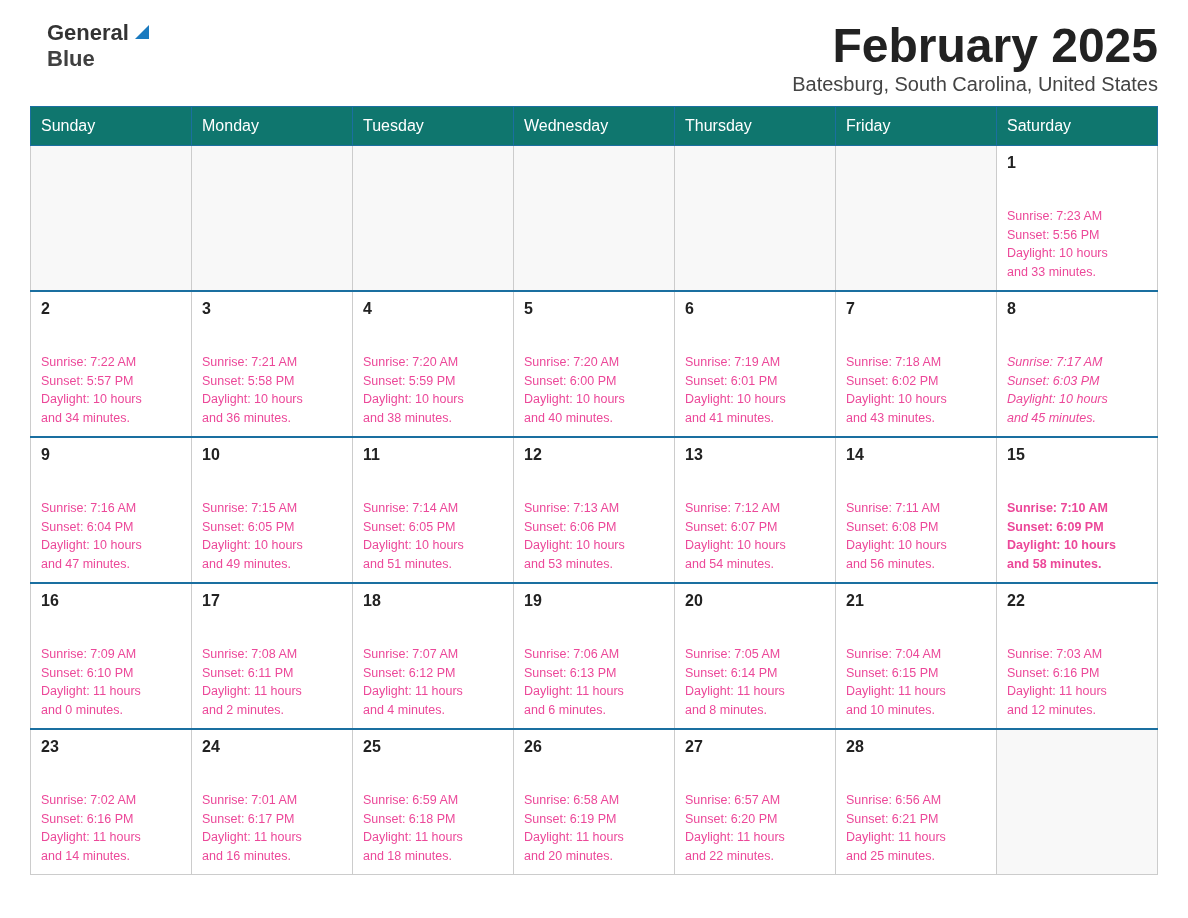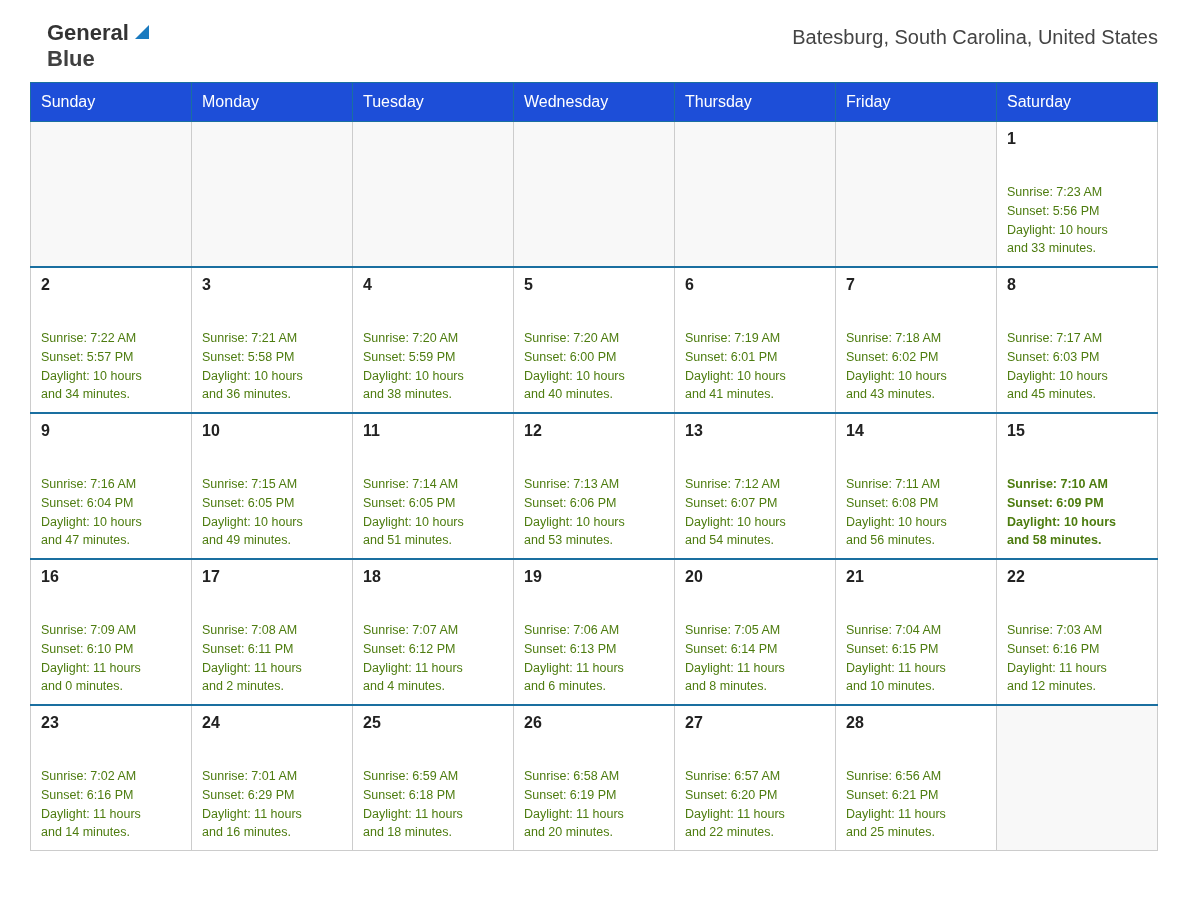--- a/index.html
+++ b/index.html
@@ -31,29 +31,29 @@
     }
     .calendar-title {
       font-size: 48px;
       font-weight: bold;
       color: #222;
       line-height: 1.1;
     }
     .calendar-subtitle {
       font-size: 20px;
       color: #444;
-      margin-top: 6px;
+      margin-top: 0;
     }
     .calendar {
       width: 100%;
       border-collapse: collapse;
       margin-top: 8px;
     }
     .calendar th {
-      background-color: #1d4ed8;
+      background-color: #0f766e;
       color: #fff;
       font-size: 16px;
       font-weight: normal;
       padding: 10px 10px;
       text-align: left;
       border: 1px solid #1a6fa0;
     }
     .calendar td {
       width: 14.28%;
       vertical-align: top;
@@ -69,21 +69,21 @@
     }
     .day-number {
       font-size: 16px;
       font-weight: bold;
       color: #222;
       display: block;
       margin-bottom: 4px;
     }
     .day-info {
       font-size: 12.5px;
-      color: #4d7c0f;
+      color: #ec4899;
       line-height: 1.5;
       margin-top: 35px;
     }
     .row-divider td {
       border-top: 2px solid #1a6fa0;
     }
     .logo-wrapper {
       display: flex;
       flex-direction: column;
       align-items: flex-start;
@@ -103,20 +103,21 @@
       <span class="logo-text-general">General</span>
       <svg width="22" height="22" viewBox="0 0 22 22" style="margin-left:2px; margin-top:-2px;">
         <polygon points="4,18 18,18 18,4" fill="#1a7abf"></polygon>
       </svg>
     </div>
     <div>
       <span class="logo-text-blue">Blue</span>
     </div>
   </div>
   <div class="title-section">
+    <div class="calendar-title">February 2025</div>
     <div class="calendar-subtitle">Batesburg, South Carolina, United States</div>
   </div>
 </div>
 
 <table class="calendar">
   <thead>
     <tr>
     <th>Sunday</th>
         <th>Monday</th>
         <th>Tuesday</th>
@@ -180,21 +181,21 @@
         </td>
         <td>
           <span class="day-number">7</span>
           <div class="day-info" style="white-space: pre-line;">Sunrise: 7:18 AM
 Sunset: 6:02 PM
 Daylight: 10 hours
 and 43 minutes.</div>
         </td>
         <td>
           <span class="day-number">8</span>
-          <div class="day-info" style="white-space: pre-line;">Sunrise: 7:17 AM
+          <div class="day-info" style="white-space: pre-line; font-style: italic;">Sunrise: 7:17 AM
 Sunset: 6:03 PM
 Daylight: 10 hours
 and 45 minutes.</div>
         </td>
       </tr>
       <tr class="row-divider">
         <td>
           <span class="day-number">9</span>
           <div class="day-info" style="white-space: pre-line;">Sunrise: 7:16 AM
 Sunset: 6:04 PM
@@ -299,21 +300,21 @@
         <td>
           <span class="day-number">23</span>
           <div class="day-info" style="white-space: pre-line;">Sunrise: 7:02 AM
 Sunset: 6:16 PM
 Daylight: 11 hours
 and 14 minutes.</div>
         </td>
         <td>
           <span class="day-number">24</span>
           <div class="day-info" style="white-space: pre-line;">Sunrise: 7:01 AM
-Sunset: 6:29 PM
+Sunset: 6:17 PM
 Daylight: 11 hours
 and 16 minutes.</div>
         </td>
         <td>
           <span class="day-number">25</span>
           <div class="day-info" style="white-space: pre-line;">Sunrise: 6:59 AM
 Sunset: 6:18 PM
 Daylight: 11 hours
 and 18 minutes.</div>
         </td>

